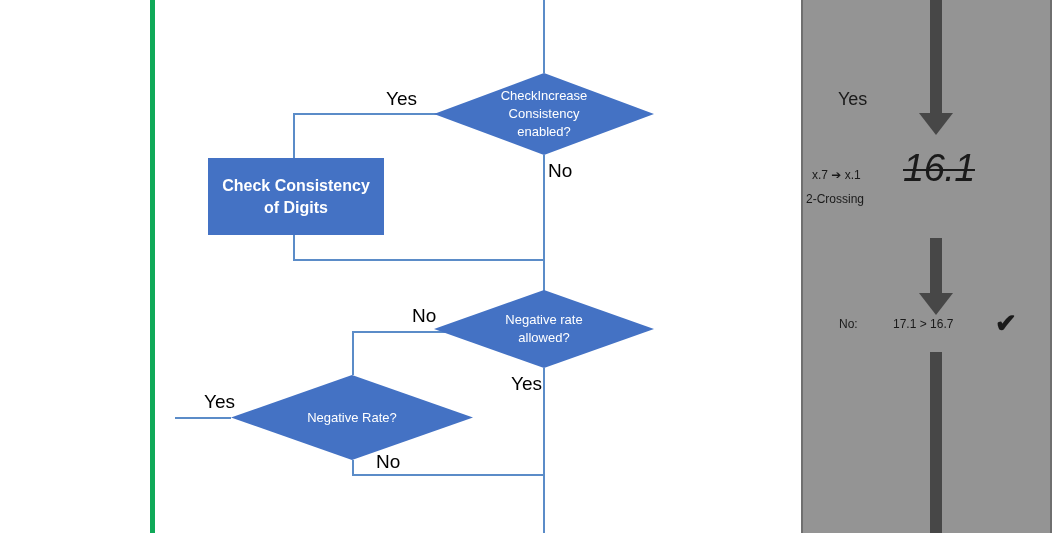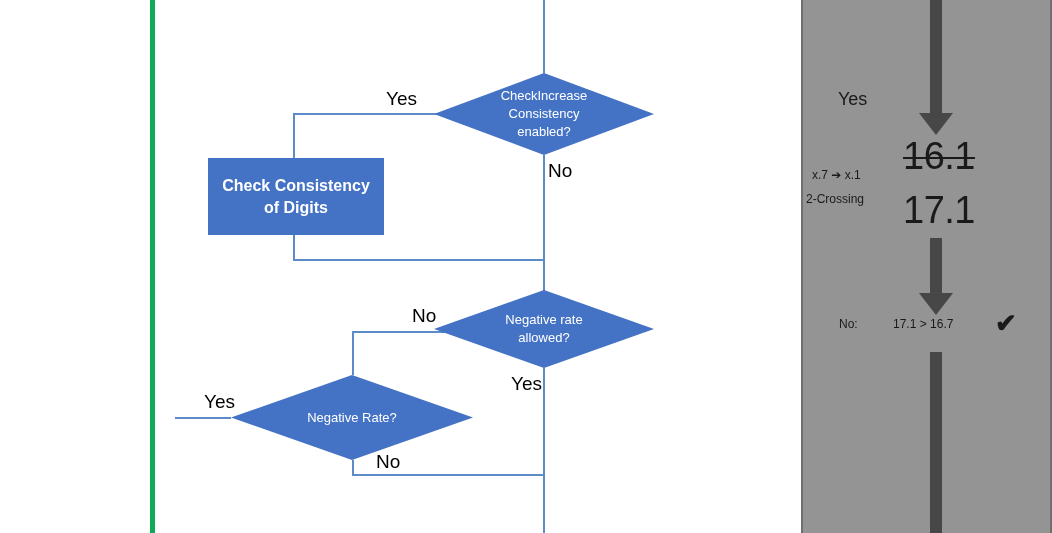--- a/index.html
+++ b/index.html
@@ -145,22 +145,21 @@
   <div class="gray-panel">
 
     <div class="arrow-shaft" style="left:127px; top:-2px; height:115px;"></div>
     <div class="arrow-head" style="left:116px; top:113px;"></div>
 
     <div class="panel-text panel-yes" style="left:35px; top:89px;">Yes</div>
 
     <div class="panel-text panel-small" style="left:9px; top:164px;">x.7 ➔ x.1</div>
     <div class="panel-text panel-small" style="left:3px; top:188px;">2-Crossing</div>
 
-    <div class="panel-text panel-big struck" style="left:100px; top:136px;">16.1</div>
-    <div class="panel-text panel-big" style="left:100px; top:190px;">17.1</div>
+    <div class="panel-text panel-big struck" style="left:100px; top:148px;font-style:italic;">16.1</div>
 
     <div class="arrow-shaft" style="left:127px; top:238px; height:56px;"></div>
     <div class="arrow-head" style="left:116px; top:293px;"></div>
 
     <div class="panel-text panel-cmp" style="left:36px; top:317px;">No:</div>
     <div class="panel-text panel-cmp" style="left:90px; top:317px;">17.1 &gt; 16.7</div>
     <div class="panel-text panel-check" style="left:192px; top:308px;">✔</div>
 
     <div class="arrow-shaft" style="left:127px; top:352px; height:183px;"></div>
   </div>

